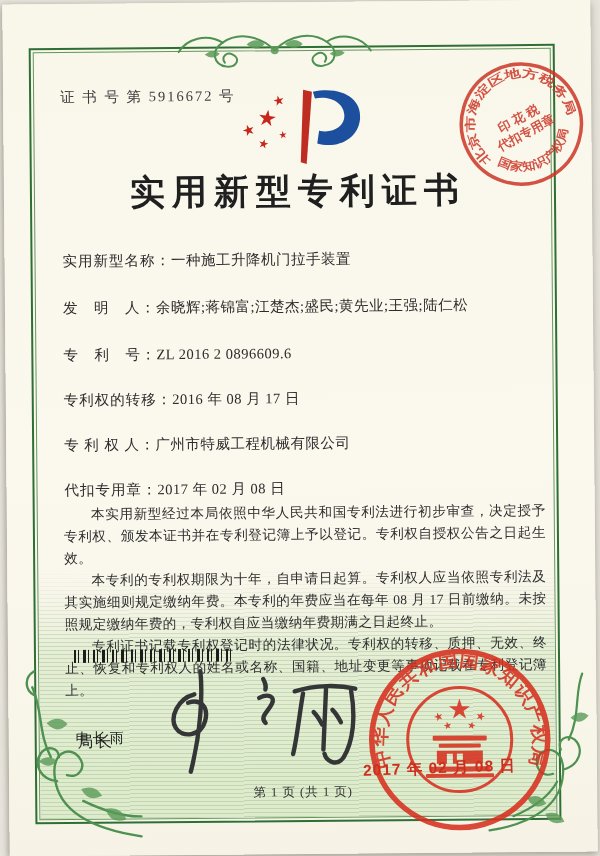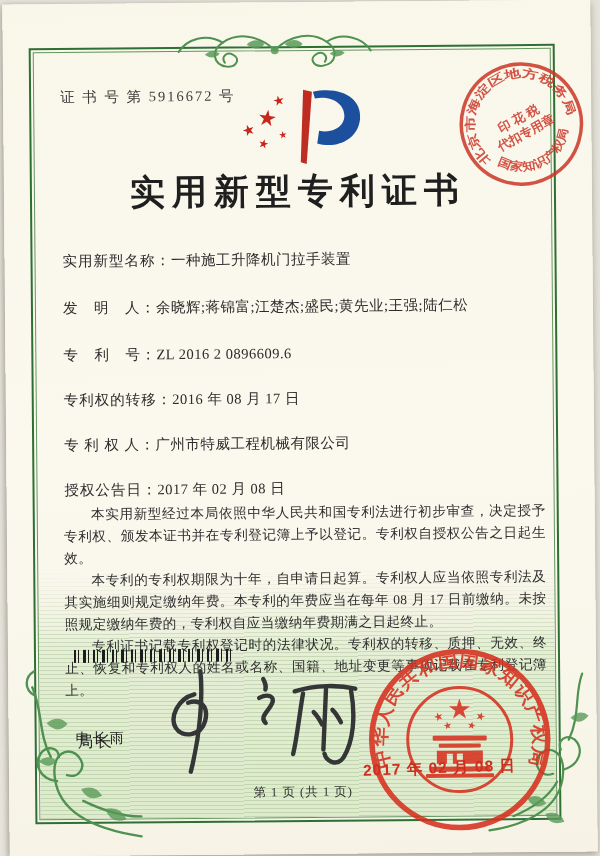--- a/index.html
+++ b/index.html
@@ -172,21 +172,21 @@
   <div class="field f-no">
     <span class="lab">专　利　号：</span><span>ZL 2016 2 0896609.6</span>
   </div>
   <div class="field f-app">
     <span class="lab">专利权的转移：</span><span>2016 年 08 月 17 日</span>
   </div>
   <div class="field f-own">
     <span class="lab">专 利 权 人：</span><span>广州市特威工程机械有限公司</span>
   </div>
   <div class="field f-grant">
-    <span class="lab">授权公告日：</span><span>2017 年 02 月 08 日</span>
+    <span class="lab">代扣专用章：</span><span>2017 年 02 月 08 日</span>
   </div>
 
   <div class="paras">
     <p>本实用新型经过本局依照中华人民共和国专利法进行初步审查，决定授予专利权、颁发本证书并在专利登记簿上予以登记。专利权自授权公告之日起生效。</p>
     <p>本专利的专利权期限为十年，自申请日起算。专利权人应当依照专利法及其实施细则规定缴纳年费。本专利的年费应当在每年 08 月 17 日前缴纳。未按照规定缴纳年费的，专利权自应当缴纳年费期满之日起终止。</p>
     <p>专利证书记载专利权登记时的法律状况。专利权的转移、质押、无效、终止、恢复和专利权人的姓名或名称、国籍、地址变更等事项记载在专利登记簿上。</p>
   </div>
 
   <div class="barcode"></div>
 

